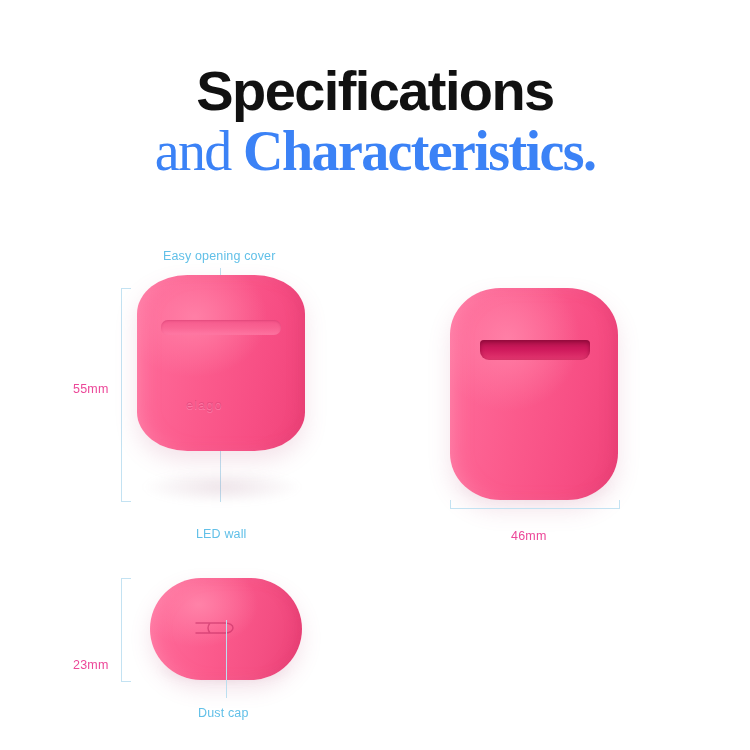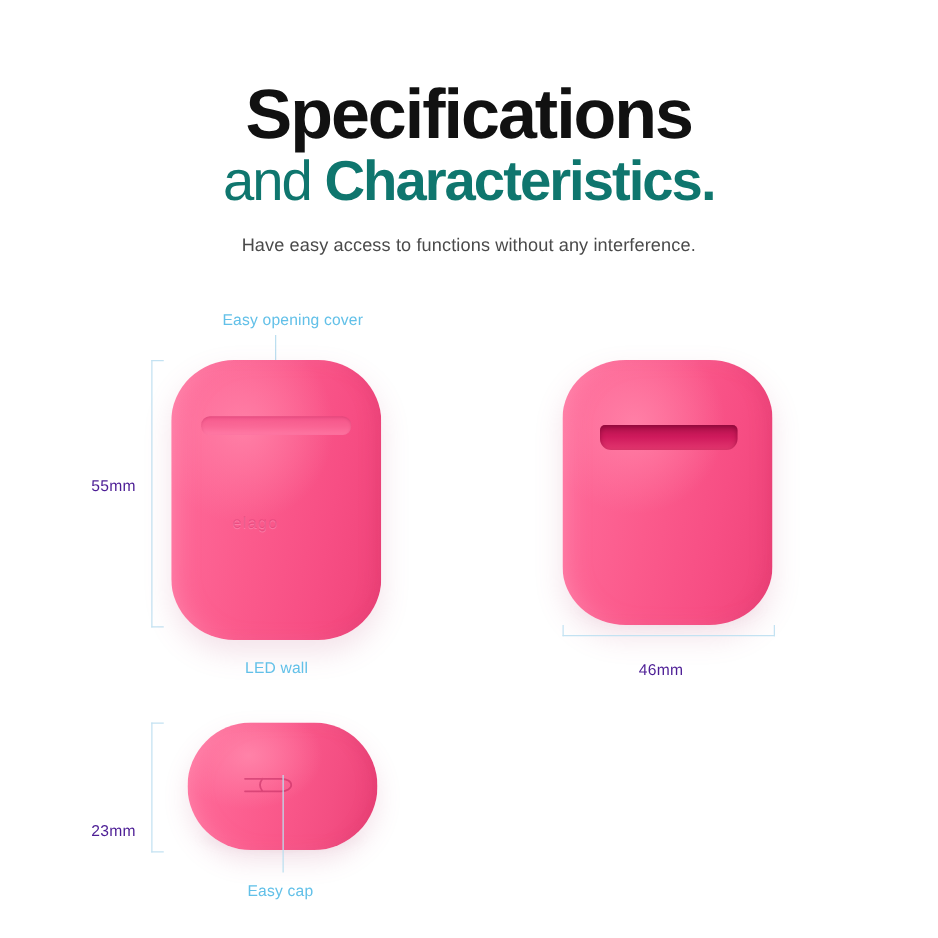--- a/index.html
+++ b/index.html
@@ -32,26 +32,27 @@
   }
   .headline-1 {
     font-size: 56px;
     font-weight: 700;
     letter-spacing: -1.6px;
     color: #111111;
     line-height: 1.04;
     margin: 0;
   }
   .headline-2 {
-    font-size: 45px;
+    font-size: 56px;
     line-height: 1.04;
     margin: 0;
     letter-spacing: -1.6px;
-    color: #0f766e;
+    color: #3b82f6;
     margin-top: 2px;
+    font-family: Liberation Serif, serif;
   }
   .headline-2 .light {
     font-weight: 300;
   }
   .headline-2 .bold {
     font-weight: 700;
   }
   .subtitle {
     margin-top: 20px;
     font-size: 14.5px;
@@ -64,21 +65,21 @@
   .anno {
     position: absolute;
     font-size: 12.5px;
     color: #62c0e8;
     letter-spacing: 0.15px;
     white-space: nowrap;
   }
   .dim-label {
     position: absolute;
     font-size: 12.5px;
-    color: #4c1d95;
+    color: #ec4899;
     letter-spacing: 0.2px;
     white-space: nowrap;
   }
 
   
   .leader-v {
     position: absolute;
     width: 1px;
     background: #bcdff0;
   }
@@ -168,31 +169,30 @@
 </head>
 <body>
 
 <div class="page">
 
   <div class="header">
     <div class="headline-1">Specifications</div>
     <div class="headline-2">
       <span class="light">and </span><span class="bold">Characteristics.</span>
     </div>
-    <div class="subtitle">Have easy access to functions without any interference.</div>
-  </div>
-
-  <div class="anno" style="top:249px; left:178px;">Easy opening cover</div>
+  </div>
+
+  <div class="anno" style="top:249px; left:163px;">Easy opening cover</div>
   <div class="leader-v" style="top:268px; left:220px; height:234px;"></div>
 
   <div class="bracket-v" style="top:288px; left:121px; height:212px;"></div>
   <div class="dim-label" style="top:382px; left:73px;">55mm</div>
 
   <div class="case-shadow" style="top:470px; left:142px; width:160px; height:34px;"></div>
-  <div class="case" style="top:288px; left:137px; width:168px; height:224px;">
+  <div class="case" style="top:275px; left:137px; width:168px; height:176px;">
     <div class="slot-front" style="top:45px; left:24px; width:120px; height:15px;"></div>
     <div class="brand" style="top:122px; left:49px;">elago</div>
   </div>
 
   <div class="anno" style="top:515px; left:196px;margin-top:12px;">LED wall</div>
 
   <div class="case-shadow" style="top:470px; left:455px; width:160px; height:34px;"></div>
   <div class="case" style="top:288px; left:450px; width:168px; height:212px;">
     <div class="slot-back" style="top:52px; left:30px; width:110px; height:20px;"></div>
   </div>
@@ -206,15 +206,15 @@
   <div class="case-shadow" style="top:658px; left:155px; width:140px; height:26px;"></div>
   <div class="case-bottom" style="top:578px; left:150px; width:152px; height:102px;">
     <div class="dustcap" style="top:38px; left:44px;">
       <svg viewBox="0 0 46 24" fill="none" xmlns="http://www.w3.org/2000/svg">
         <path d="M2 7 H16 M2 17 H16 M16 7 q-4 5 0 10 M16 7 H31 a8 5 0 0 1 0 10 H16" stroke="rgba(190,40,95,0.55)" stroke-width="1.4" stroke-linecap="round" stroke-linejoin="round" fill="none"></path>
       </svg>
     </div>
   </div>
 
   <div class="leader-v" style="top:620px; left:226px; height:78px;"></div>
-  <div class="anno" style="top:706px; left:198px;">Easy cap</div>
+  <div class="anno" style="top:706px; left:198px;">Dust cap</div>
 
 </div>
 
 </body></html>

